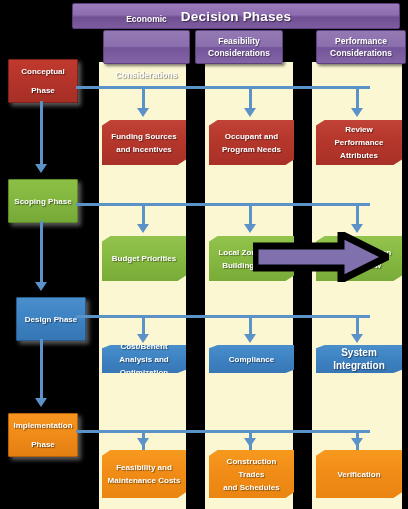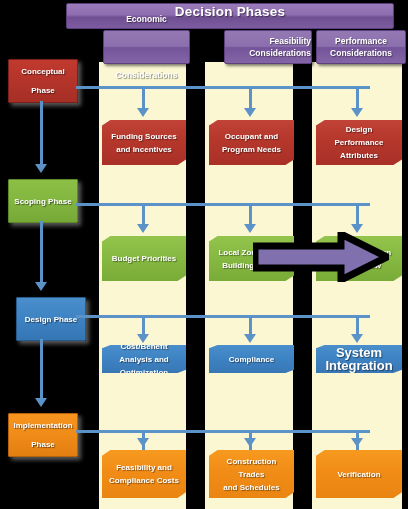--- a/index.html
+++ b/index.html
@@ -2,42 +2,42 @@
 <html><head>
 <meta charset="utf-8">
 <style>
   html,body{margin:0;padding:0;background:#000;}
   body{width:408px;height:509px;position:relative;overflow:hidden;
        font-family:"Liberation Sans",sans-serif;color:#fff;}
 
   #canvas{position:absolute;inset:0;background:#000;}
 
   
-  .title-bar{position:absolute;left:66px;top:3px;width:326px;height:24px;
+  .title-bar{position:absolute;left:72px;top:3px;width:326px;height:24px;
     background:linear-gradient(to bottom,#9b7cba 0%,#8e6cb0 45%,#6f4f91 55%,#7d5ba0 100%);
     border:1px solid #5d3f7d;border-radius:2px;
     box-shadow:2px 3px 4px rgba(0,0,0,.55);
-    display:flex;justify-content:center;}
+    display:flex;align-items:center;justify-content:center;}
   .title-bar span{font-size:13.5px;font-weight:bold;letter-spacing:.2px;
     text-shadow:1px 1px 1px rgba(0,0,0,.5);}
 
   
   .col{position:absolute;top:62px;height:447px;background:#fbf7d2;}
   .col.c0{left:99px;width:87px;}
   .col.c1{left:205px;width:88px;}
   .col.c2{left:312px;width:90px;}
 
   .col-head{position:absolute;top:30px;height:32px;
     background:linear-gradient(to bottom,#9379b3 0%,#8b6fae 48%,#74549a 52%,#8365a6 100%);
     border:1px solid #5d3f7d;border-radius:2px;
     box-shadow:2px 2px 3px rgba(0,0,0,.5);
     display:flex;flex-direction:column;align-items:center;justify-content:center;
     line-height:12px;text-align:center;}
   .col-head.c0{left:103px;width:85px;gap:44px;}
-  .col-head.c1{left:224px;width:86px;align-items:flex-end;}
+  .col-head.c1{left:195px;width:86px;}
   .col-head.c2{left:316px;width:88px;}
   .col-head div{font-size:8.5px;font-weight:bold;text-shadow:1px 1px 1px rgba(0,0,0,.45);}
 
   
   .phase{position:absolute;left:8px;width:68px;height:42px;border-radius:1px;
     display:flex;flex-direction:column;align-items:center;justify-content:center;
     text-align:center;line-height:13px;
     box-shadow:3px 3px 4px rgba(255,255,255,.35);gap:6px;}
   .phase div{font-size:8px;font-weight:bold;text-shadow:1px 1px 1px rgba(0,0,0,.5);}
   .phase.red{top:59px;background:linear-gradient(to bottom,#c0392e 0%,#b4342a 50%,#a52f26 100%);border:1px solid #7d2019;}
@@ -157,21 +157,21 @@
 
   <div class="node red r0 x0">
     <span>Funding Sources</span>
     <span>and Incentives</span>
   </div>
   <div class="node red r0 x1">
     <span>Occupant and</span>
     <span>Program Needs</span>
   </div>
   <div class="node red r0 x2">
-    <span>Design</span>
+    <span>Review</span>
     <span>Performance</span>
     <span>Attributes</span>
   </div>
 
   <div class="node green r1 x0">
     <span>Budget Priorities</span>
   </div>
   <div class="node green r1 x1">
     <span>Local Zoning and</span>
     <span>Building Codes</span>
@@ -183,26 +183,26 @@
 
   <div class="node blue r2 x0">
     <span>Cost/Benefit</span>
     <span>Analysis and</span>
     <span>Optimization</span>
   </div>
   <div class="node blue r2 x1">
     <span>Compliance</span>
   </div>
   <div class="node blue r2 x2">
-    <span style="font-size:13px">System Integration</span>
+    <span style="font-size:10px">System Integration</span>
   </div>
 
   <div class="node orange r3 x0">
     <span>Feasibility and</span>
-    <span>Compliance Costs</span>
+    <span>Maintenance Costs</span>
   </div>
   <div class="node orange r3 x1">
     <span>Construction</span>
     <span>Trades</span>
     <span>and Schedules</span>
   </div>
   <div class="node orange r3 x2">
     <span>Verification</span>
   </div>
 

